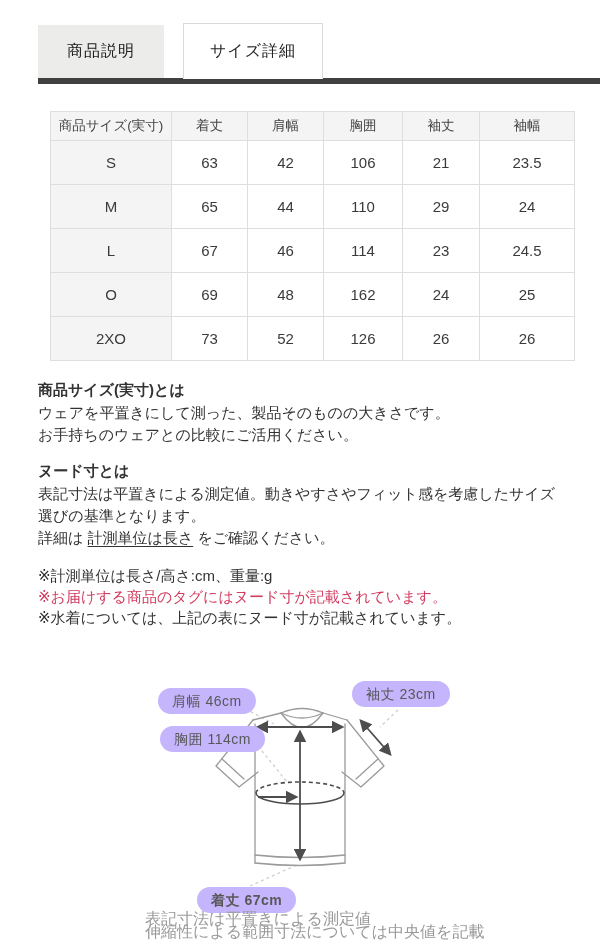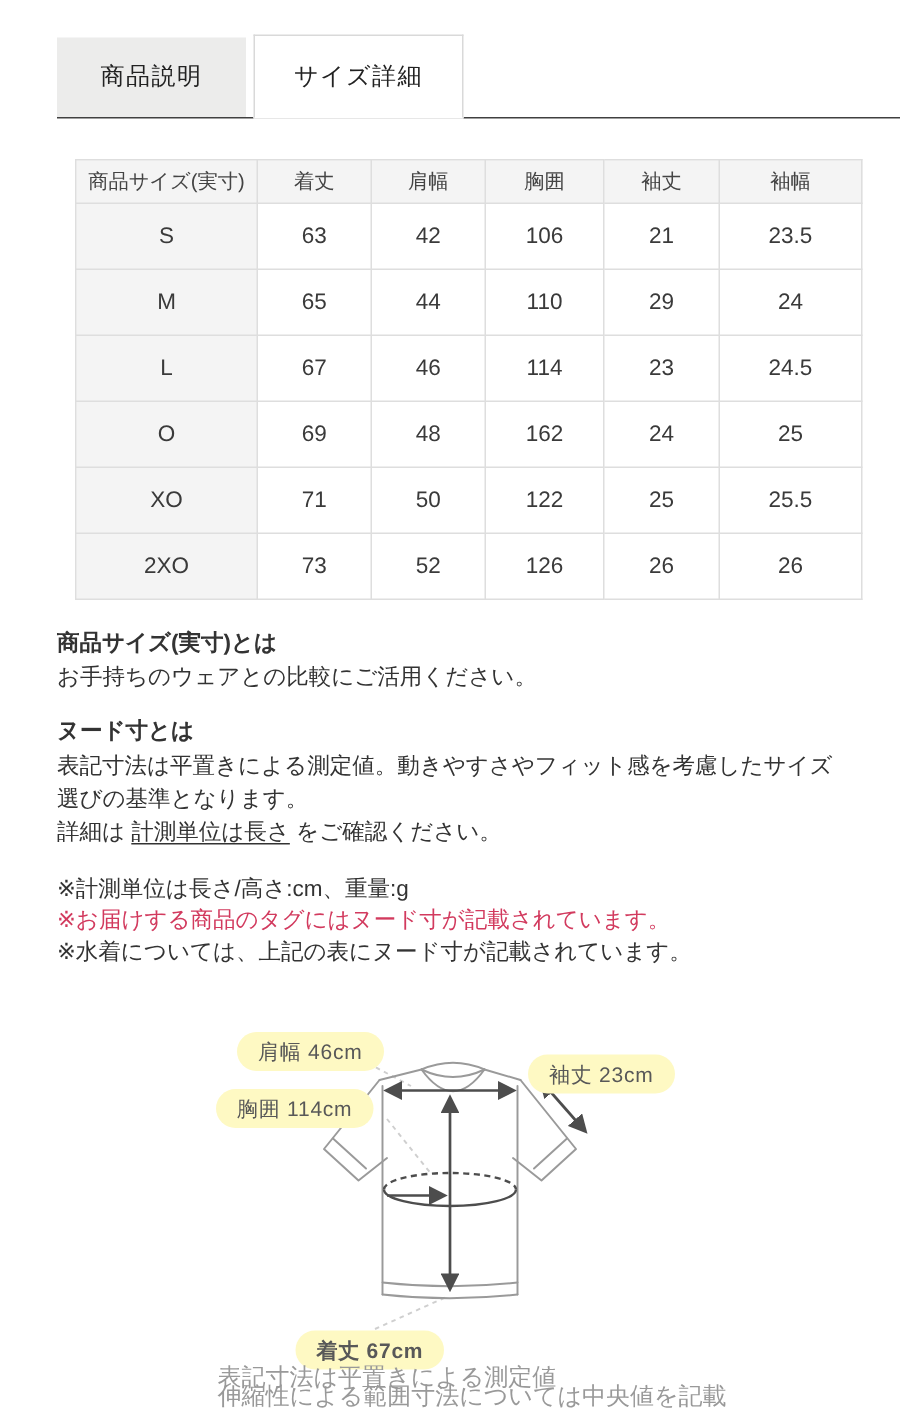--- a/index.html
+++ b/index.html
@@ -5,33 +5,33 @@
   html,body{margin:0;padding:0;background:#fff;}
   body{
     width:600px;height:950px;position:relative;overflow:hidden;
     font-family:"Liberation Sans","DejaVu Sans",sans-serif;
     color:#333;-webkit-font-smoothing:antialiased;
   }
   
   .tabbar{
     display:flex;align-items:flex-end;
     margin:23px 0 0 38px;
-    border-bottom:1px solid #404040;
+    border-bottom:6px solid #404040;
   }
   .tab{
     box-sizing:border-box;display:flex;align-items:center;justify-content:center;
     font-size:16px;letter-spacing:1px;cursor:pointer;
   }
   .tab-inactive{
     width:126px;height:53px;background:#ececeb;color:#222;
   }
   .tab-active{
     width:140px;height:56px;background:#fff;color:#222;
     border:1px solid #d9d9d9;border-bottom:1px solid #fff;
-    margin:0 0 -1px 5px;z-index:2;position:relative;
+    margin:0 0 -1px 19px;z-index:2;position:relative;
   }
   
   .size-table{
     margin:27px 0 0 50px;border-collapse:collapse;table-layout:fixed;
     width:524px;font-size:15px;color:#3a3a3a;
   }
   .size-table th,.size-table td{
     border:1px solid #dedede;text-align:center;font-weight:normal;padding:0;
   }
   .size-table thead th{
@@ -50,27 +50,27 @@
   }
   .notes{margin-top:16px;line-height:21px;}
   .note{margin:0;}
   .note-red{color:#d23a5e;}
   
   .diagram{
     position:absolute;left:0;top:680px;width:600px;height:270px;
   }
   .diagram svg{position:absolute;left:0;top:0;}
   .pill{
-    position:absolute;background:#fef9c3;color:#585858;
+    position:absolute;background:#c4b5fd;color:#585858;
     font-size:14px;line-height:1;padding:6px 14px;border-radius:15px;
     white-space:nowrap;letter-spacing:0.5px;
   }
   .pill-shoulder{left:158px;top:8px;}
-  .pill-sleeve{left:352px;top:23px;}
-  .pill-chest{left:144px;top:46px;text-align:right;}
+  .pill-sleeve{left:352px;top:1px;}
+  .pill-chest{left:160px;top:46px;text-align:right;}
   .pill-length{left:197px;top:207px;font-weight:bold;}
   .diagram-footnote{
     position:absolute;left:145px;top:232px;
     font-size:16px;line-height:13px;color:#999;
   }
 </style>
 </head>
 <body>
 
 <div class="tabbar">
@@ -124,41 +124,34 @@
     </tr>
     <tr>
       <th>O</th>
       <td>69</td>
       <td>48</td>
       <td>162</td>
       <td>24</td>
       <td>25</td>
     </tr>
     <tr>
-      <th>XO</th>
-      <td>71</td>
-      <td>50</td>
-      <td>122</td>
-      <td>25</td>
-      <td>25.5</td>
-    </tr>
-    <tr>
       <th>2XO</th>
       <td>73</td>
       <td>52</td>
       <td>126</td>
       <td>26</td>
       <td>26</td>
     </tr>
   </tbody>
 </table>
 
 <div class="texts">
   <div class="sec">
     <div class="sec-heading">商品サイズ(実寸)とは</div>
+    <div>ウェアを平置きにして測った、製品そのものの大きさです。</div>
     <div>お手持ちのウェアとの比較にご活用ください。</div>
   </div>
 
   <div class="sec">
     <div class="sec-heading">ヌード寸とは</div>
     <div>表記寸法は平置きによる測定値。動きやすさやフィット感を考慮したサイズ選びの基準となります。</div>
     <div><span>詳細は </span><a class="link">計測単位は長さ</a><span> をご確認ください。</span></div>
   </div>
 
   <div class="notes">

